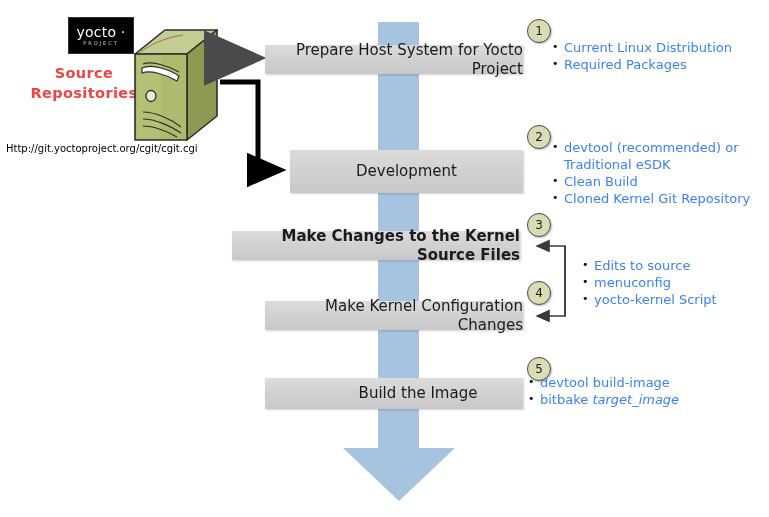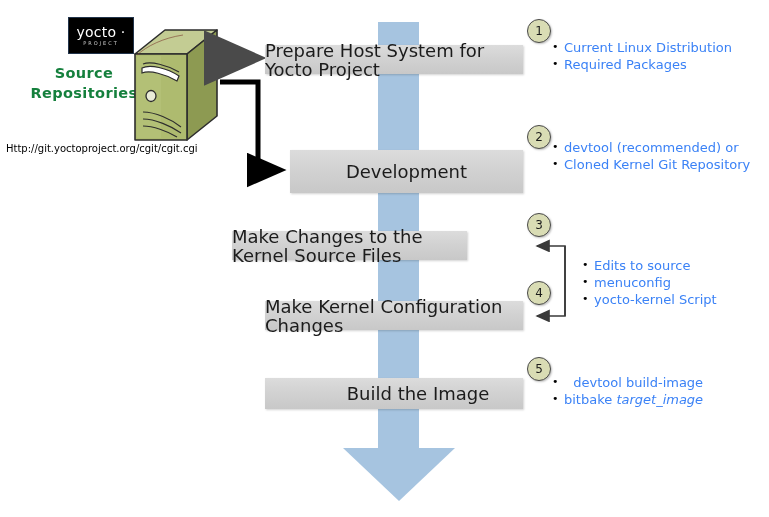--- a/index.html
+++ b/index.html
@@ -71,21 +71,21 @@
   
   .src-label {
     position: absolute;
     left: 28px;
     top: 63px;
     width: 112px;
     text-align: center;
     font-weight: bold;
     font-size: 14.5px;
     line-height: 20px;
-    color: #15803d;
+    color: #ef4444;
     letter-spacing: 0.4px;
   }
   .src-url {
     position: absolute;
     left: 6px;
     top: 143px;
     font-size: 10px;
     color: #000000;
     white-space: nowrap;
   }
@@ -99,32 +99,32 @@
     height: 117px;
   }
 
   
   .pbox {
     position: absolute;
     background: linear-gradient(to bottom, #dcdcdc 0%, #d2d2d2 45%, #c8c8c8 100%);
     border: none;
     box-shadow: 1px 1px 2px rgba(0,0,0,0.18);
     color: #1b1b1b;
-    font-size: 18px;
+    font-size: 15px;
     display: flex;
     align-items: center;
     justify-content: center;
-    text-align: left;
+    text-align: right;
     line-height: 19px;
     box-sizing: border-box;
   }
 
   #box1 { left: 265px; top: 45px;  width: 258px; height: 29px; }
   #box2 { left: 290px; top: 150px; width: 233px; height: 43px; }
-  #box3 { left: 232px; top: 231px; width: 235px; height: 29px; }
+  #box3 { left: 232px; top: 231px; width: 288px; height: 29px; font-weight: bold; }
   #box4 { left: 265px; top: 301px; width: 258px; height: 29px; }
   #box5 { left: 265px; top: 378px; width: 258px; height: 31px; padding-left: 48px; }
 
   
   .step-badge {
     position: absolute;
     width: 24px;
     height: 24px;
     border-radius: 50%;
     background: #d9dcb4;
@@ -164,21 +164,21 @@
     left: 0;
     top: -1px;
     font-size: 11px;
     color: #000000;
   }
   .bullets li.nobullet::before { content: ""; }
 
   #bul1 { left: 552px; top: 39px; }
   #bul2 { left: 552px; top: 139px; }
   #bul3 { left: 582px; top: 257px; }
-  #bul5 { left: 552px; top: 374px; text-align: right; }
+  #bul5 { left: 528px; top: 374px; }
 
   .ital { font-style: italic; }
 
   
   #connectors {
     position: absolute;
     left: 0;
     top: 0;
     width: 769px;
     height: 517px;
@@ -265,20 +265,22 @@
   <div class="step-badge" id="badge4">4</div>
   <div class="step-badge" id="badge5">5</div>
 
   <ul class="bullets" id="bul1">
     <li>Current Linux Distribution</li>
     <li>Required Packages</li>
   </ul>
 
   <ul class="bullets" id="bul2">
     <li>devtool (recommended) or</li>
+    <li class="nobullet">Traditional eSDK</li>
+    <li>Clean Build</li>
     <li>Cloned Kernel Git Repository</li>
   </ul>
 
   <ul class="bullets" id="bul3">
     <li>Edits to source</li>
     <li>menuconfig</li>
     <li>yocto-kernel Script</li>
   </ul>
 
   <ul class="bullets" id="bul5">

